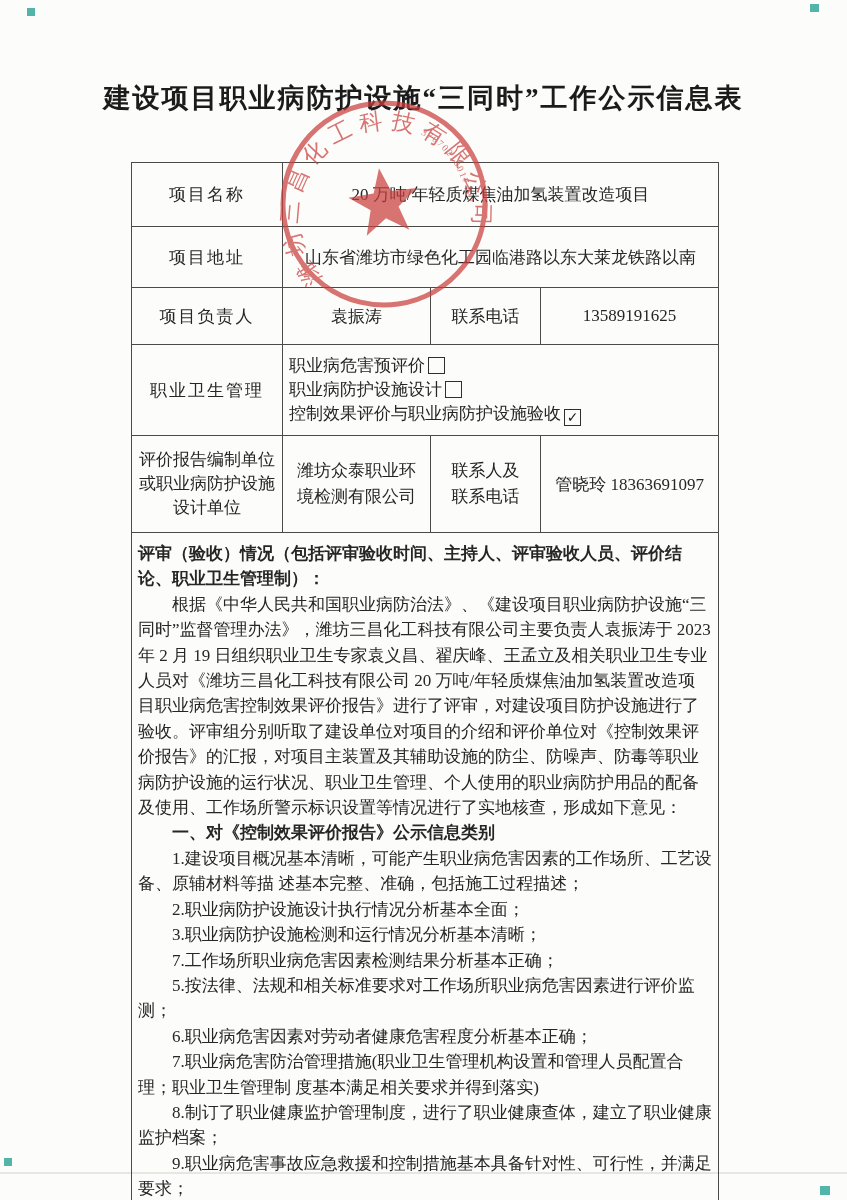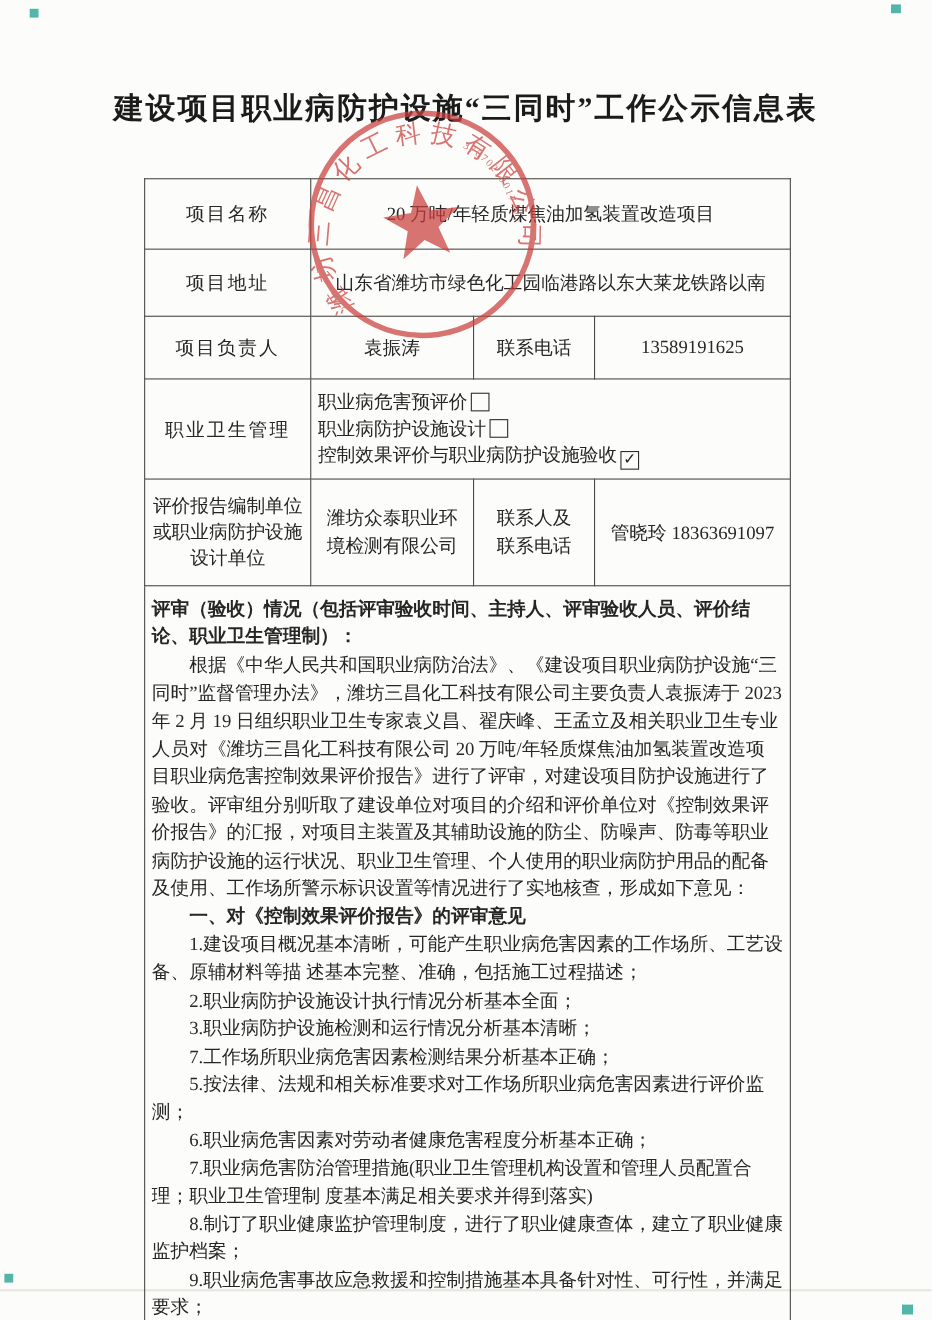--- a/index.html
+++ b/index.html
@@ -119,21 +119,21 @@
       <div>联系电话</div>
     </td>
     <td class="val">管晓玲 18363691097</td>
   </tr>
 
   <tr>
     <td class="review" colspan="4">
       <div class="review">
         <p class="head">评审（验收）情况（包括评审验收时间、主持人、评审验收人员、评价结论、职业卫生管理制）：</p>
         <p>根据《中华人民共和国职业病防治法》、《建设项目职业病防护设施“三同时”监督管理办法》，潍坊三昌化工科技有限公司主要负责人袁振涛于 2023 年 2 月 19 日组织职业卫生专家袁义昌、翟庆峰、王孟立及相关职业卫生专业人员对《潍坊三昌化工科技有限公司 20 万吨/年轻质煤焦油加氢装置改造项目职业病危害控制效果评价报告》进行了评审，对建设项目防护设施进行了验收。评审组分别听取了建设单位对项目的介绍和评价单位对《控制效果评价报告》的汇报，对项目主装置及其辅助设施的防尘、防噪声、防毒等职业病防护设施的运行状况、职业卫生管理、个人使用的职业病防护用品的配备及使用、工作场所警示标识设置等情况进行了实地核查，形成如下意见：</p>
-        <p class="b">一、对《控制效果评价报告》的评审意见</p>
+        <p class="b">一、对《控制效果评价报告》公示信息类别</p>
         <p>1.建设项目概况基本清晰，可能产生职业病危害因素的工作场所、工艺设备、原辅材料等描 述基本完整、准确，包括施工过程描述；</p>
         <p>2.职业病防护设施设计执行情况分析基本全面；</p>
         <p>3.职业病防护设施检测和运行情况分析基本清晰；</p>
         <p>7.工作场所职业病危害因素检测结果分析基本正确；</p>
         <p>5.按法律、法规和相关标准要求对工作场所职业病危害因素进行评价监测；</p>
         <p>6.职业病危害因素对劳动者健康危害程度分析基本正确；</p>
         <p>7.职业病危害防治管理措施(职业卫生管理机构设置和管理人员配置合理；职业卫生管理制 度基本满足相关要求并得到落实)</p>
         <p>8.制订了职业健康监护管理制度，进行了职业健康查体，建立了职业健康监护档案；</p>
         <p>9.职业病危害事故应急救援和控制措施基本具备针对性、可行性，并满足要求；</p>
         <p>10.正常生产后建设项目职业病防治效果预期分析基本正确：</p>

